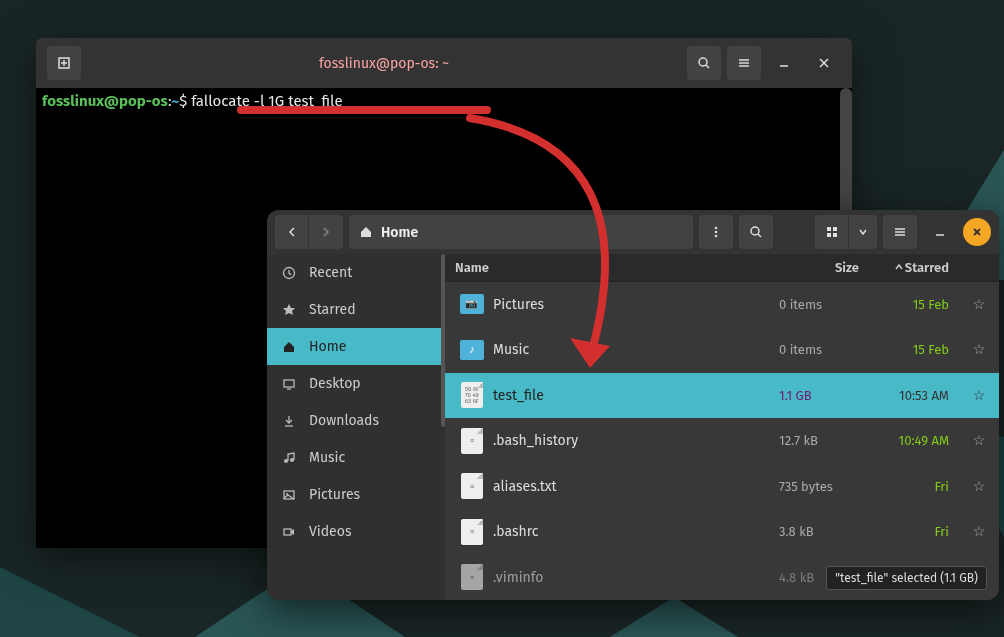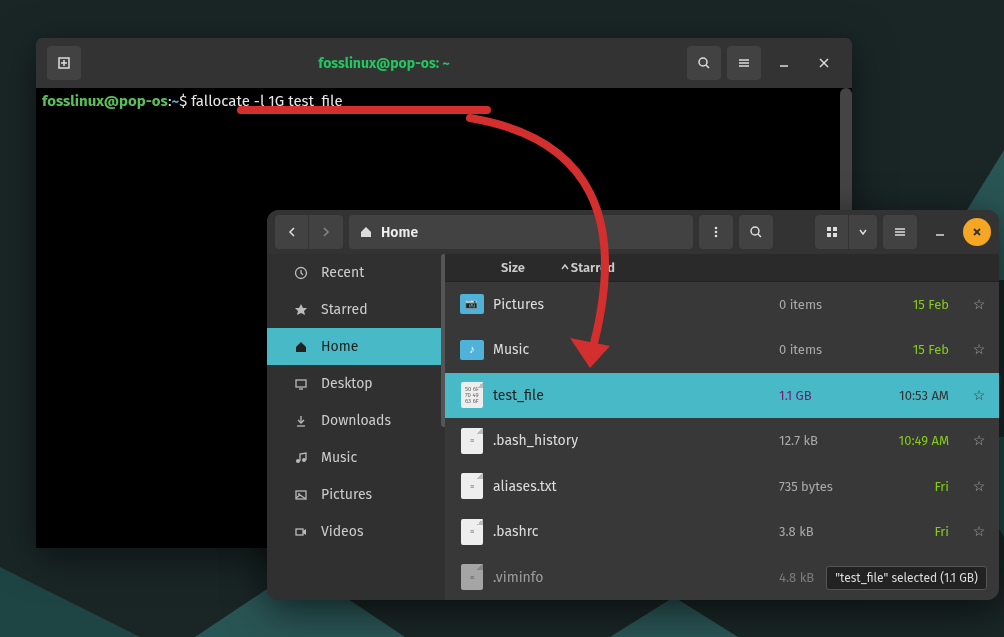--- a/index.html
+++ b/index.html
@@ -9,21 +9,21 @@
 .bg-triangle { position: absolute; }
 .tri1 { right: 0; top: 150px; width: 0; height: 0; border-left: 80px solid transparent; border-bottom: 130px solid #2a5555; }
 .tri2 { right: 0; bottom: 100px; width: 0; height: 0; border-left: 60px solid transparent; border-top: 100px solid #1e4444; }
 .tri3 { left: -20px; bottom: -20px; width: 0; height: 0; border-right: 200px solid transparent; border-bottom: 100px solid #1e4444; }
 .tri4 { left: 150px; bottom: -30px; width: 0; height: 0; border-left: 150px solid transparent; border-right: 150px solid transparent; border-bottom: 100px solid #2a5555; }
 .tri5 { right: 250px; bottom: -10px; width: 0; height: 0; border-left: 80px solid transparent; border-right: 80px solid transparent; border-bottom: 50px solid #2a5555; }
 
 
 .terminal { position: absolute; left: 36px; top: 38px; width: 816px; height: 510px; background: #1a1a1a; border-radius: 6px; box-shadow: 0 10px 40px rgba(0,0,0,0.5); display: flex; flex-direction: column; }
 .term-titlebar { height: 50px; background: #333; border-radius: 6px 6px 0 0; display: flex; align-items: center; padding: 0 8px; }
-.term-title { flex: 1; text-align: center; color: #22c55e; font-size: 14px; font-weight: 700; }
+.term-title { flex: 1; text-align: center; color: #fca5a5; font-size: 14px; font-weight: 400; }
 .term-btn { width: 34px; height: 34px; border-radius: 4px; display: flex; align-items: center; justify-content: center; color: #ddd; margin: 0 3px; }
 .term-btn.boxed { background: #424242; }
 .term-body { flex: 1; background: #000; padding: 4px 6px; font-family: "Fira Mono", monospace; font-size: 15px; line-height: 1.3; position: relative; }
 .term-line { white-space: pre; }
 .prompt-user { color: #5abf5a; font-weight: bold; }
 .prompt-path { color: #4fa8d8; font-weight: bold; }
 .prompt-text { color: #e8e8e8; }
 .cursor { display: inline-block; width: 9px; height: 17px; border: 1px solid #aaa; vertical-align: text-bottom; }
 .term-scroll { position: absolute; right: 0; top: 0; width: 12px; height: 40%; background: #444; border-radius: 6px; }
 
@@ -36,21 +36,21 @@
 .files-titlebar { height: 44px; background: #333; display: flex; align-items: center; padding: 0 8px; gap: 6px; }
 .nav-btn { width: 34px; height: 34px; background: #424242; border-radius: 4px; display: flex; align-items: center; justify-content: center; color: #ddd; }
 .nav-pair { display: flex; background: #424242; border-radius: 4px; overflow: hidden; }
 .nav-pair .nav-btn { border-radius: 0; background: transparent; border-right: 1px solid #333; }
 .nav-pair .nav-btn:last-child { border-right: 0; }
 .path-bar { flex: 1; height: 34px; background: #424242; border-radius: 4px; display: flex; align-items: center; padding: 0 10px; color: #eee; font-size: 14px; font-weight: 600; gap: 8px; }
 .close-btn { width: 28px; height: 28px; background: #f5a623; border-radius: 50%; display: flex; align-items: center; justify-content: center; color: #222; }
 
 .files-body { flex: 1; display: flex; overflow: hidden; }
 .sidebar { width: 178px; background: #303030; overflow-y: auto; }
-.side-item { display: flex; align-items: center; gap: 12px; padding: 10px 26px; color: #ccc; font-size: 14px; }
+.side-item { display: flex; align-items: center; gap: 12px; padding: 10px 14px; color: #ccc; font-size: 14px; }
 .side-item.active { background: #48b9c7; color: #222; }
 .side-item .ico { width: 16px; display: flex; justify-content: center; }
 
 .content { flex: 1; display: flex; flex-direction: column; background: #383838; }
 .col-header { display: flex; background: #2a2a2a; color: #ccc; font-size: 13px; font-weight: 600; height: 28px; align-items: center; border-bottom: 1px solid #222; }
 .col-name { flex: 1; padding-left: 10px; }
 .col-size { width: 90px; text-align: right; padding-right: 10px; }
 .col-mod { width: 90px; text-align: right; padding-right: 10px; display: flex; align-items: center; justify-content: flex-end; gap: 2px; }
 .col-star { width: 40px; }
 
@@ -276,20 +276,21 @@
               <rect x="2" y="4" width="7" height="6" fill="none" stroke="#bbb" stroke-width="1.3"></rect>
               <polygon points="9,6 12,4 12,10 9,8" fill="#bbb"></polygon>
             </svg>
           </span>
           <span>Videos</span>
         </div>
     </div>
 
     <div class="content">
       <div class="col-header">
+        <div class="col-name">Name</div>
         <div class="col-size">Size</div>
         <div class="col-mod">
             <svg width="8" height="8" viewBox="0 0 8 8">
               <polyline points="1,6 4,2 7,6" fill="none" stroke="#ccc" stroke-width="1.5"></polyline>
             </svg>
             <span>Starred</span>
           </div>
         <div class="col-star"></div>
       </div>
 

